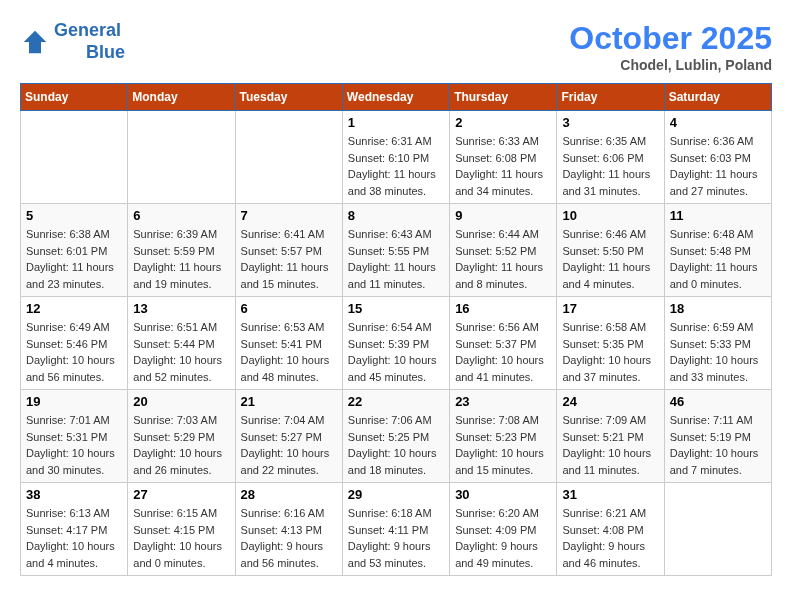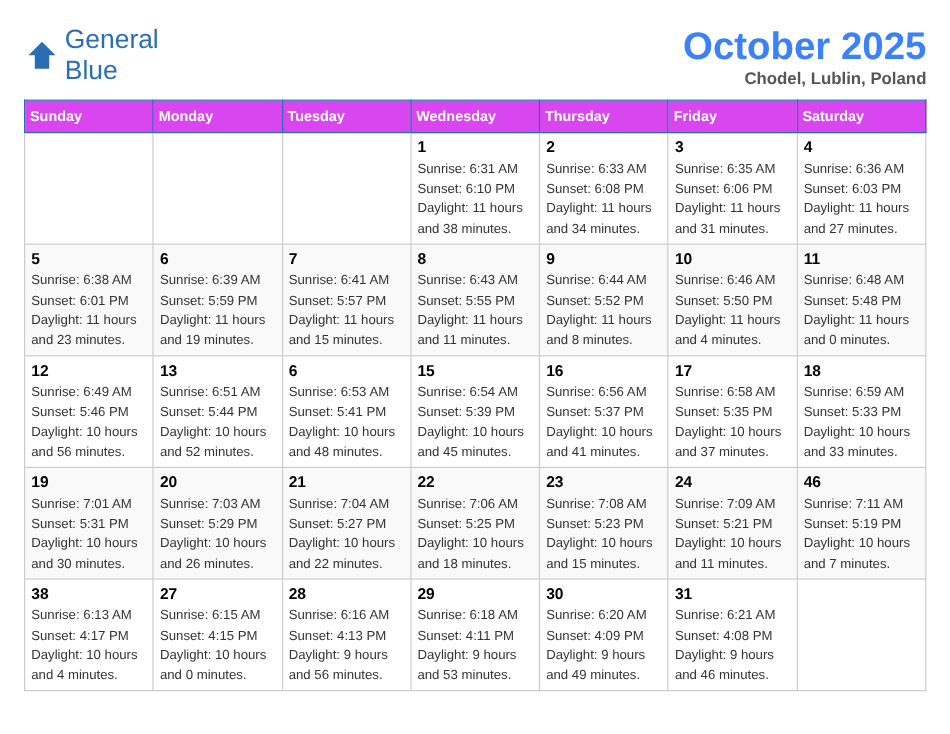--- a/index.html
+++ b/index.html
@@ -14,22 +14,22 @@
       display: flex;
       justify-content: space-between;
       align-items: flex-start;
       margin-bottom: 10px;
     }
     .logo {
       display: flex;
       align-items: center;
     }
     .logo-text {
-      font-size: 22px;
-      font-weight: normal;
+      font-size: 18px;
+      font-weight: bold;
       color: #333;
       line-height: 1.2;
     }
     .logo-text span {
       color: #2a6db5;
     }
     .logo-icon {
       width: 30px;
       height: 30px;
       margin-right: 4px;
@@ -46,21 +46,21 @@
       font-size: 14px;
       color: #555;
       font-weight: bold;
     }
     table {
       width: 100%;
       border-collapse: collapse;
       font-size: 11px;
     }
     thead tr th {
-      background-color: #d946ef;
+      background-color: #c2410c;
       color: #fff;
       padding: 6px 4px;
       text-align: left;
       font-size: 12px;
       border: 1px solid #2a6db5;
     }
     tbody tr td {
       border: 1px solid #ccc;
       padding: 4px 5px;
       vertical-align: top;
@@ -89,21 +89,21 @@
 <body>
 
 <div class="header">
   <div class="logo">
     <svg class="logo-icon" viewBox="0 0 40 40">
       <rect x="0" y="0" width="40" height="40" fill="none"></rect>
       <polygon points="20,5 35,20 28,20 28,35 12,35 12,20 5,20" fill="#2a6db5"></polygon>
     </svg>
     <div class="logo-text">
       <div><span>General</span></div>
-      <div style="color:#2a6db5;">Blue</div>
+      <div style="color:#2a6db5;margin-left:32px;">Blue</div>
     </div>
   </div>
   <div class="title-block">
     <div class="month-title">October 2025</div>
     <div class="location">Chodel, Lublin, Poland</div>
   </div>
 </div>
 
 <table>
   <thead>

